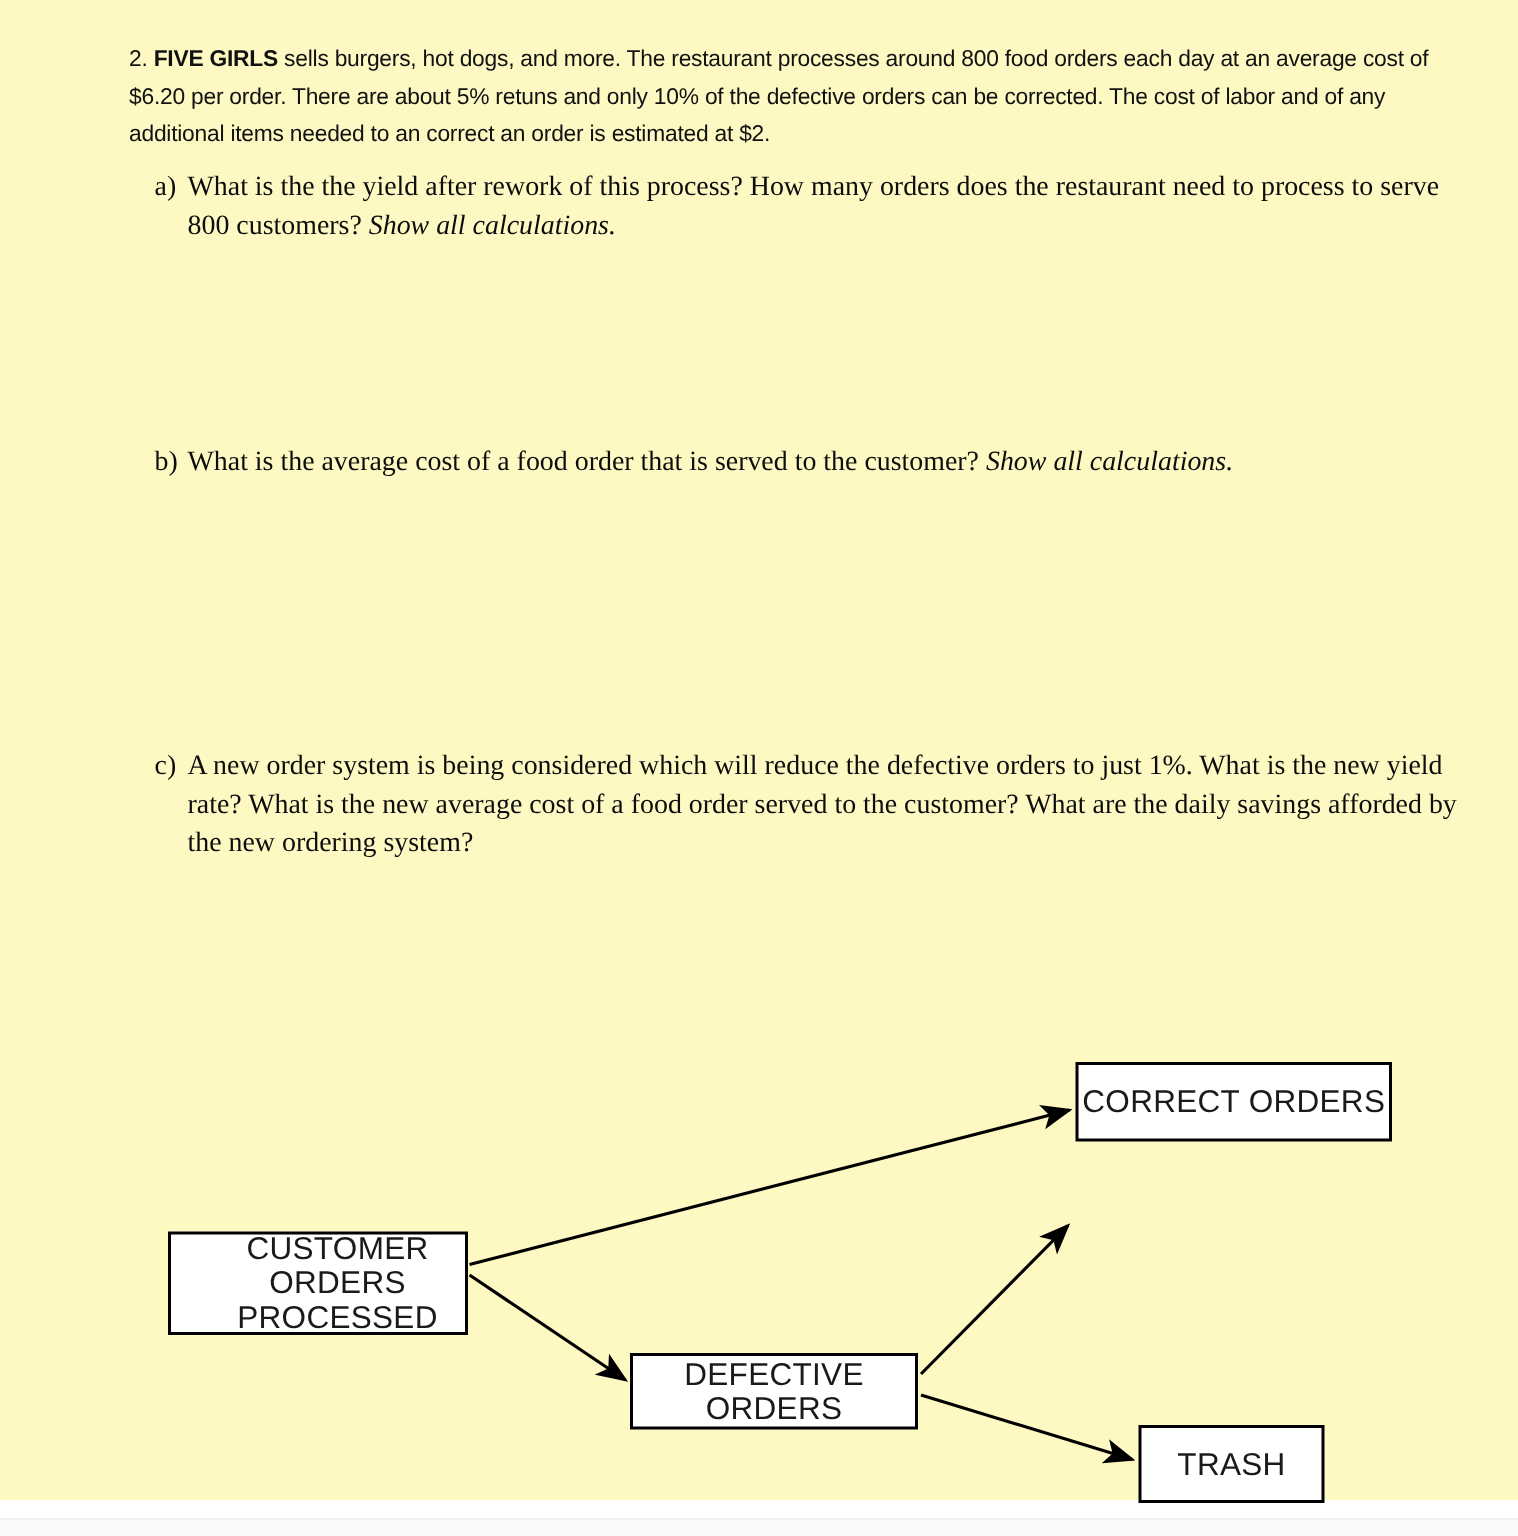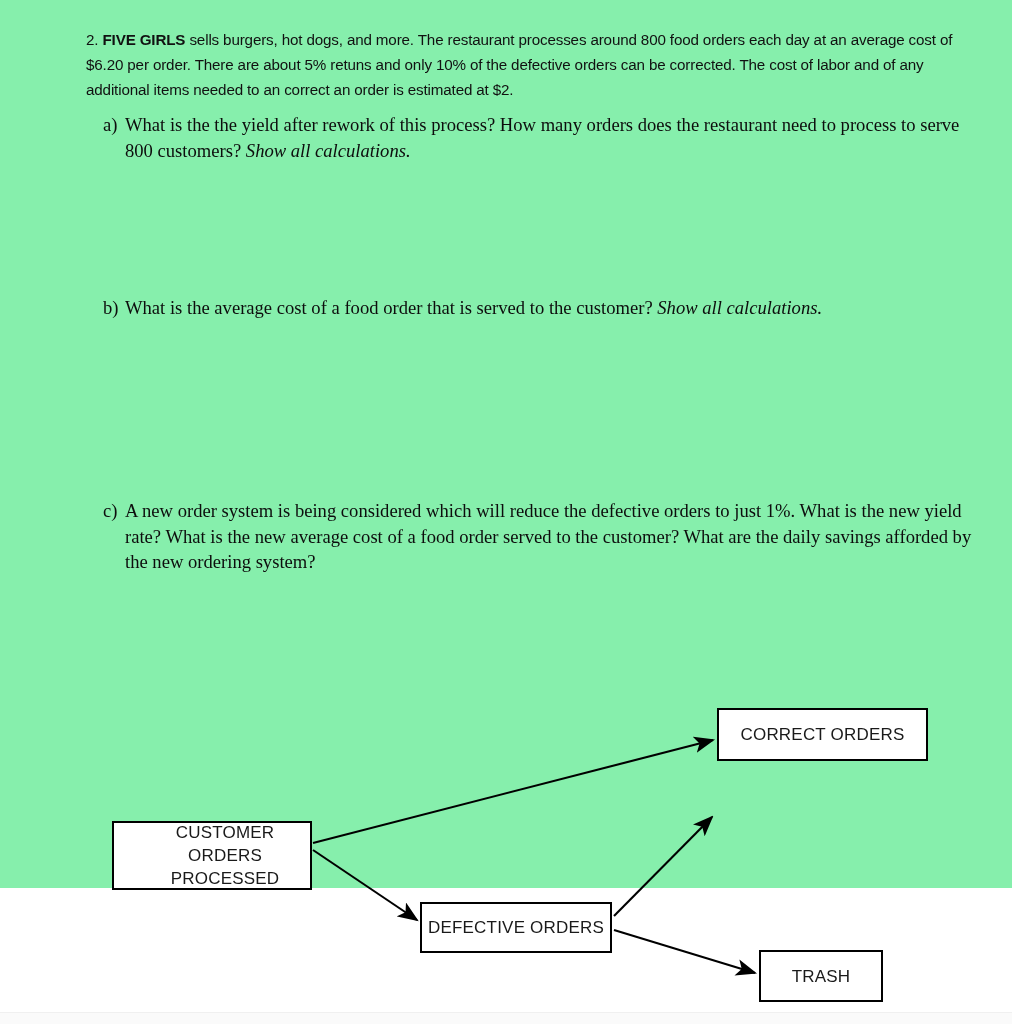--- a/index.html
+++ b/index.html
@@ -14,22 +14,22 @@
     position: relative;
     overflow: hidden;
     font-family: "Liberation Sans", sans-serif;
     color: #000000;
   }
 
   .page {
     position: absolute;
     left: 0; top: 0;
     width: 1012px;
-    height: 888px;
-    background: #86efac;
+    height: 1000px;
+    background: #fef9c3;
   }
 
   
   .intro {
     position: absolute;
     left: 86px;
     top: 12px;
     width: 896px;
     font-family: "Liberation Sans", sans-serif;
     font-size: 15.2px;
@@ -92,21 +92,21 @@
     width: 1012px;
     height: 330px;
   }
 
   .node {
     position: absolute;
     box-sizing: border-box;
     border: 2.5px solid #000000;
     background: #ffffff;
     font-family: "Liberation Sans", sans-serif;
-    font-size: 17px;
+    font-size: 21px;
     color: #1a1a1a;
     display: flex;
     align-items: center;
     justify-content: center;
     text-align: center;
     line-height: 23px;
     letter-spacing: 0.2px;
   }
 
   #node-correct  { left: 717px; top: 18px;  width: 211px; height: 53px; }

